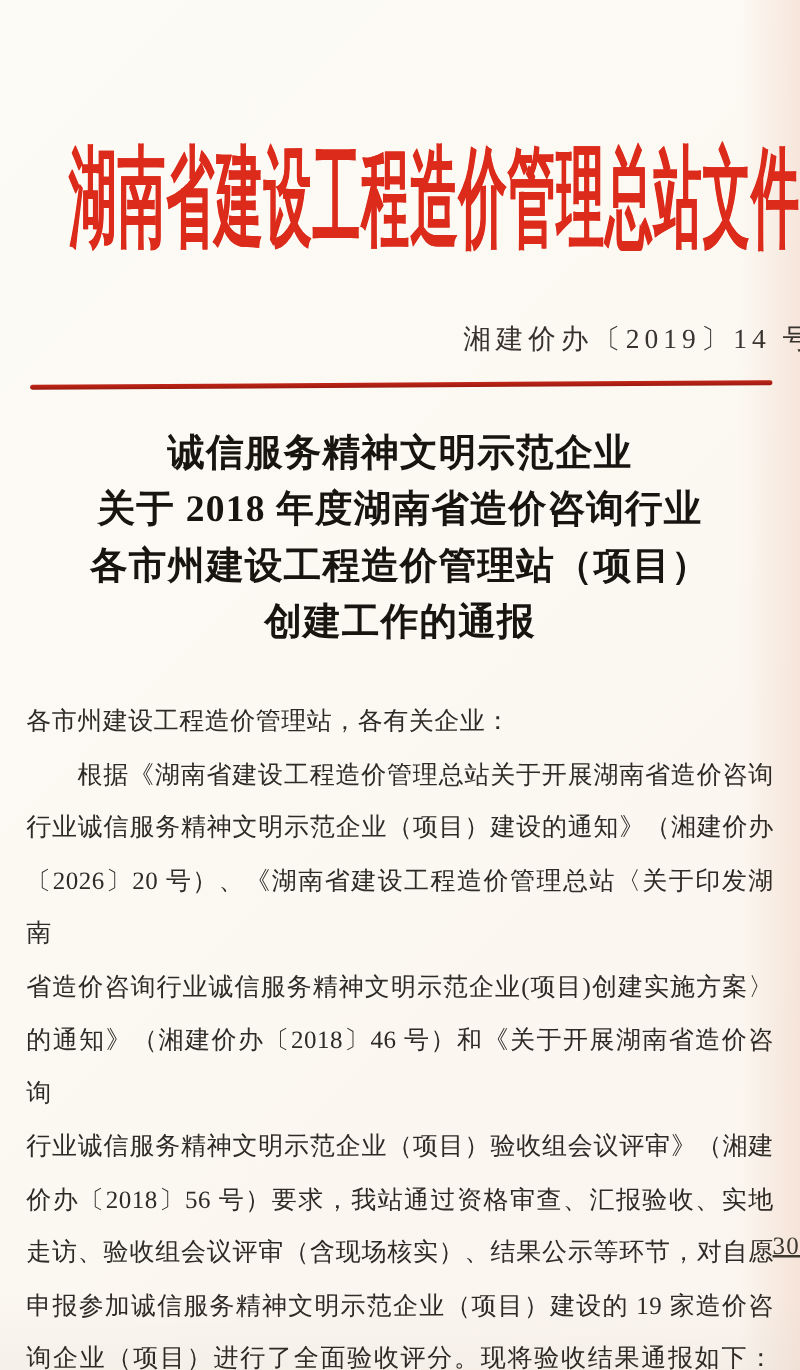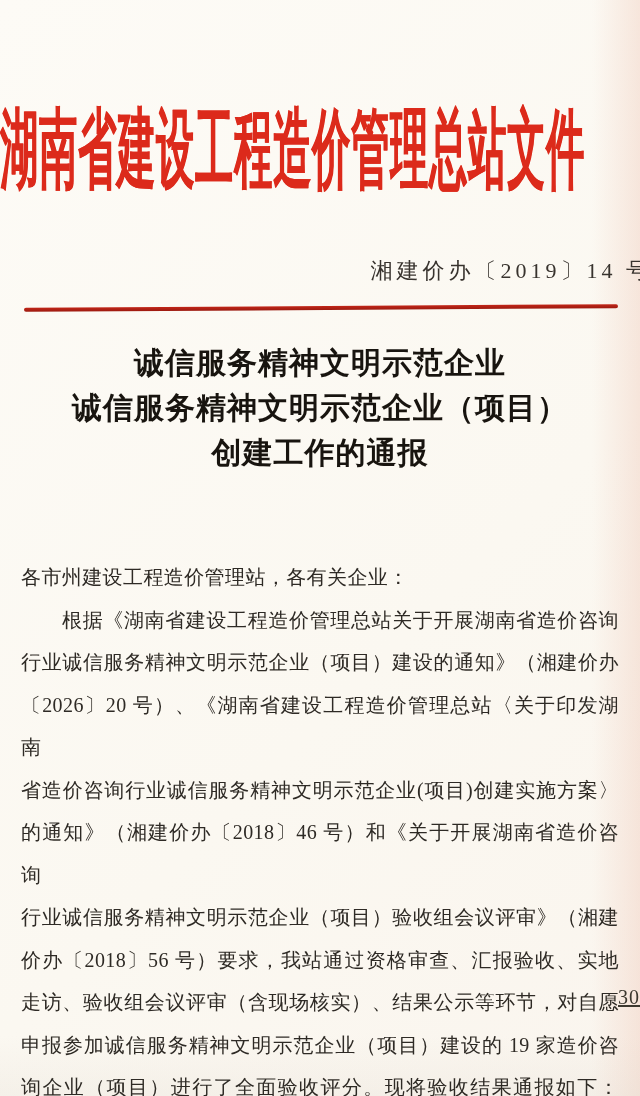--- a/index.html
+++ b/index.html
@@ -19,22 +19,22 @@
     background: linear-gradient(to right, rgba(242,205,190,0) 0%, rgba(238,198,182,0.38) 100%);
     pointer-events: none;
   }
   .tint-bottom {
     position: absolute; left: 0; bottom: 0; width: 100%; height: 60px;
     background: linear-gradient(to bottom, rgba(225,218,208,0) 0%, rgba(225,218,208,0.25) 100%);
     pointer-events: none;
   }
   
   .letterhead {
-    position: absolute; top: 101px; left: 0; width: 100%;
-    text-align: left; white-space: nowrap;
+    position: absolute; top: 112px; left: 0; width: 100%;
+    text-align: right; white-space: nowrap;
   }
   .letterhead-text {
     display: inline-block;
     font-size: 38px; line-height: 42px;
     font-weight: 900;
     letter-spacing: 1px;
     color: #dc2a1b;
     transform: scaleY(2.3);
     transform-origin: 50% 0%;
     text-shadow: 0.4px 0 0 #dc2a1b;
@@ -89,21 +89,22 @@
   <div class="letterhead">
     <span class="letterhead-text">湖南省建设工程造价管理总站文件</span>
   </div>
 
   <div class="docnum">湘建价办〔2019〕14 号</div>
 
   <div class="redline"></div>
 
   <div class="title">
     <div class="title-line">诚信服务精神文明示范企业</div>
-    <div class="title-line">诚信服务精神文明示范企业（项目）</div>
+    <div class="title-line">关于 2018 年度湖南省造价咨询行业</div>
+    <div class="title-line">各市州建设工程造价管理站（项目）</div>
     <div class="title-line">创建工作的通报</div>
   </div>
 
   <div class="body-block">
     <div class="body-line">各市州建设工程造价管理站，各有关企业：</div>
     <div class="body-line fill indent">根据《湖南省建设工程造价管理总站关于开展湖南省造价咨询</div>
     <div class="body-line fill">行业诚信服务精神文明示范企业（项目）建设的通知》（湘建价办</div>
     <div class="body-line fill">〔2026〕20 号）、《湖南省建设工程造价管理总站〈关于印发湖南</div>
     <div class="body-line fill">省造价咨询行业诚信服务精神文明示范企业(项目)创建实施方案〉</div>
     <div class="body-line fill">的通知》（湘建价办〔2018〕46 号）和《关于开展湖南省造价咨询</div>

